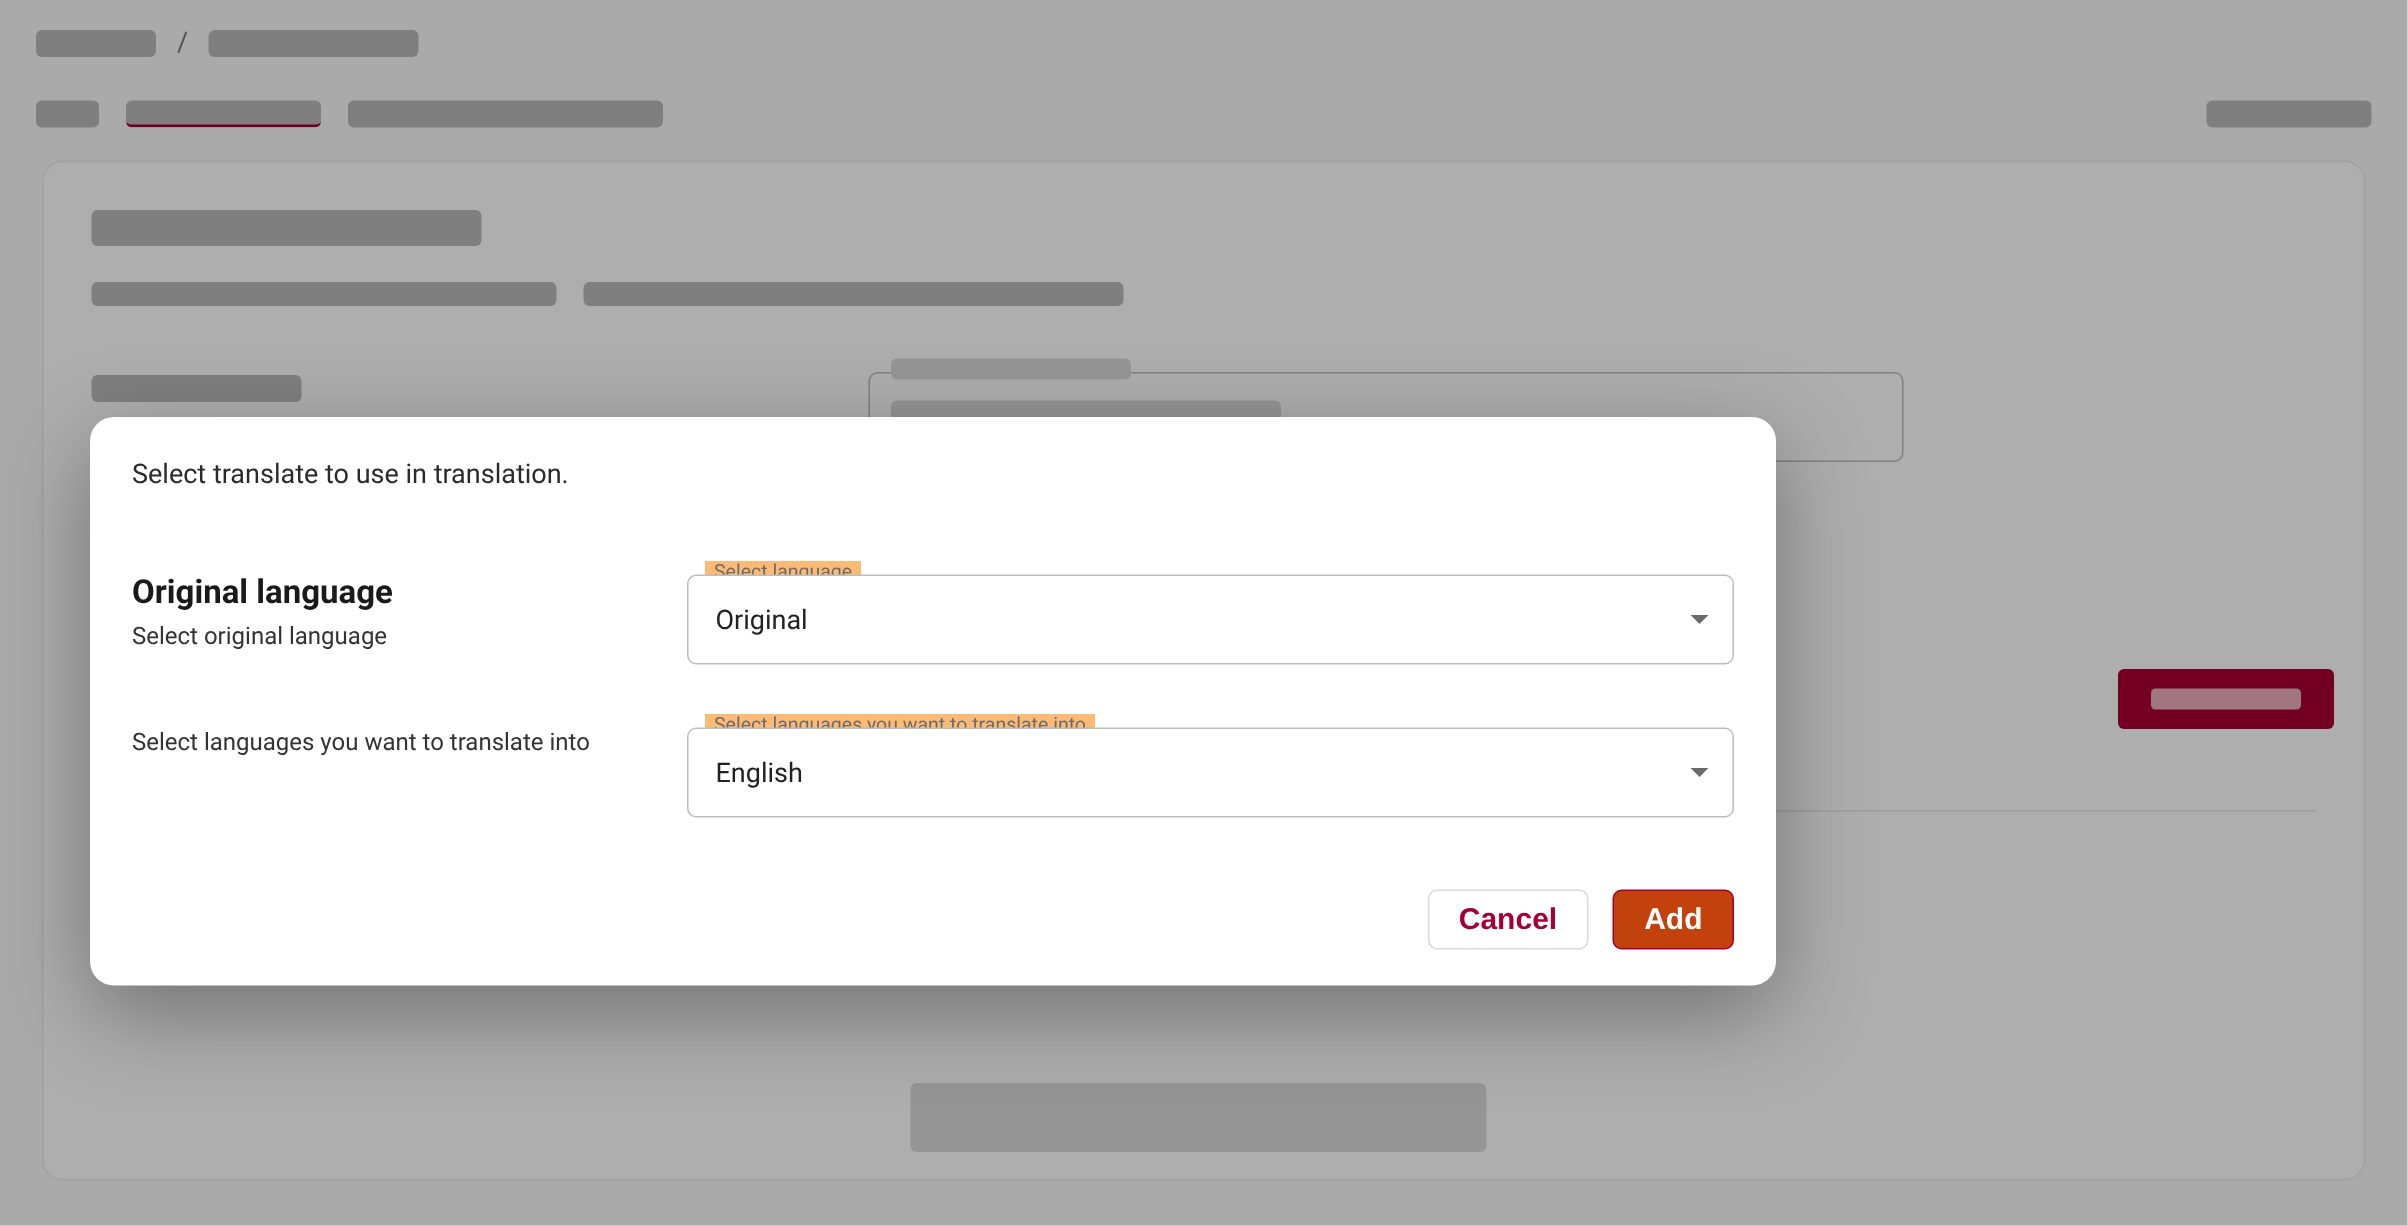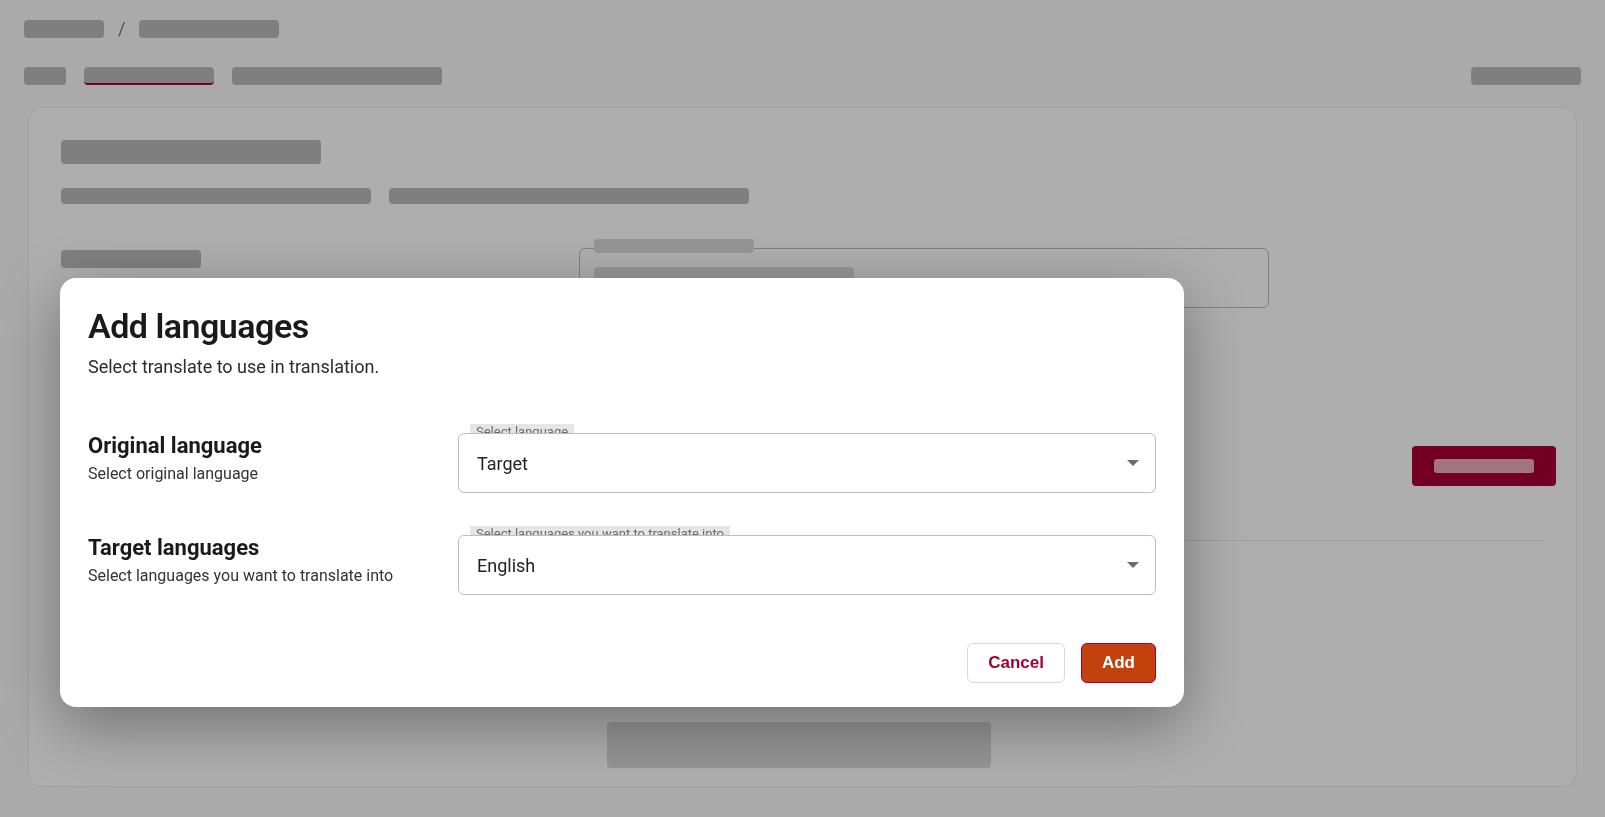--- a/index.html
+++ b/index.html
@@ -48,25 +48,25 @@
   .modal h1 { font-size: 34px; font-weight: 600; letter-spacing: -0.5px; margin-bottom: 10px; }
   .modal .subtitle { font-size: 18px; color: #2b2b2b; margin-bottom: 56px; }
 
   .form-row { display: flex; align-items: flex-start; gap: 40px; margin-bottom: 42px; }
   .form-label-col { width: 330px; }
   .form-label-col .lbl { font-size: 22px; font-weight: 700; margin-bottom: 6px; }
   .form-label-col .hint { font-size: 16px; color: #333; }
 
   .select-wrap { position: relative; flex: 1; max-width: 706px; }
   .select-box { position: relative; width: 100%; height: 60px; border: 1px solid #bdbdbd; border-radius: 6px; background: #fff; display:flex; align-items:center; padding: 0 46px 0 18px; font-size: 18px; color: #222; cursor: pointer; }
-  .float-label { position: absolute; top: -9px; left: 12px; background: #e5e5e5; padding: 0 6px; font-size: 13px; color: #6b6b6b; }
+  .float-label { position: absolute; top: -9px; left: 12px; background: #fdba74; padding: 0 6px; font-size: 13px; color: #6b6b6b; }
   .caret { position: absolute; right: 16px; top: 50%; transform: translateY(-50%); width: 0; height: 0; border-left: 6px solid transparent; border-right: 6px solid transparent; border-top: 6px solid #6b6b6b; }
 
   .modal-actions { display:flex; justify-content:flex-end; gap: 16px; margin-top: 48px; }
-  .btn { height: 40px; padding: 0 20px; border-radius: 6px; font-size: 17px; font-weight: 600; cursor: pointer; display:inline-flex; align-items:center; justify-content:center;text-align:right; }
+  .btn { height: 40px; padding: 0 20px; border-radius: 6px; font-size: 20px; font-weight: 600; cursor: pointer; display:inline-flex; align-items:center; justify-content:center;text-align:right; }
   .btn-outline { background: #fff; color: #a50034; border: 1px solid #d9d9d9; }
   .btn-primary { background: #c2410c; color: #fff; border: 1px solid #a50034; }
 </style>
 </head>
 <body>
 
 <div class="page">
 
   <div class="bg-root">
     <div class="breadcrumb">
@@ -97,40 +97,38 @@
           <div class="inner"></div>
         </div>
       <div class="card-divider"></div>
       <div class="card-bottom-input"></div>
     </div>
   </div>
 
   <div class="overlay"></div>
 
   <div class="modal">
-    <h1>Add languages</h1>
     <div class="subtitle">Select translate to use in translation.</div>
 
     <div class="form-row">
       <div class="form-label-col">
         <div class="lbl">Original language</div>
         <div class="hint">Select original language</div>
       </div>
       <div class="select-wrap">
         <div class="float-label">Select language</div>
         <div class="select-box">
-          <span>Target</span>
+          <span>Original</span>
           <span class="caret"></span>
         </div>
       </div>
     </div>
 
     <div class="form-row">
       <div class="form-label-col">
-        <div class="lbl">Target languages</div>
         <div class="hint">Select languages you want to translate into</div>
       </div>
       <div class="select-wrap">
         <div class="float-label">Select languages you want to translate into</div>
         <div class="select-box">
           <span>English</span>
           <span class="caret"></span>
         </div>
       </div>
     </div>

